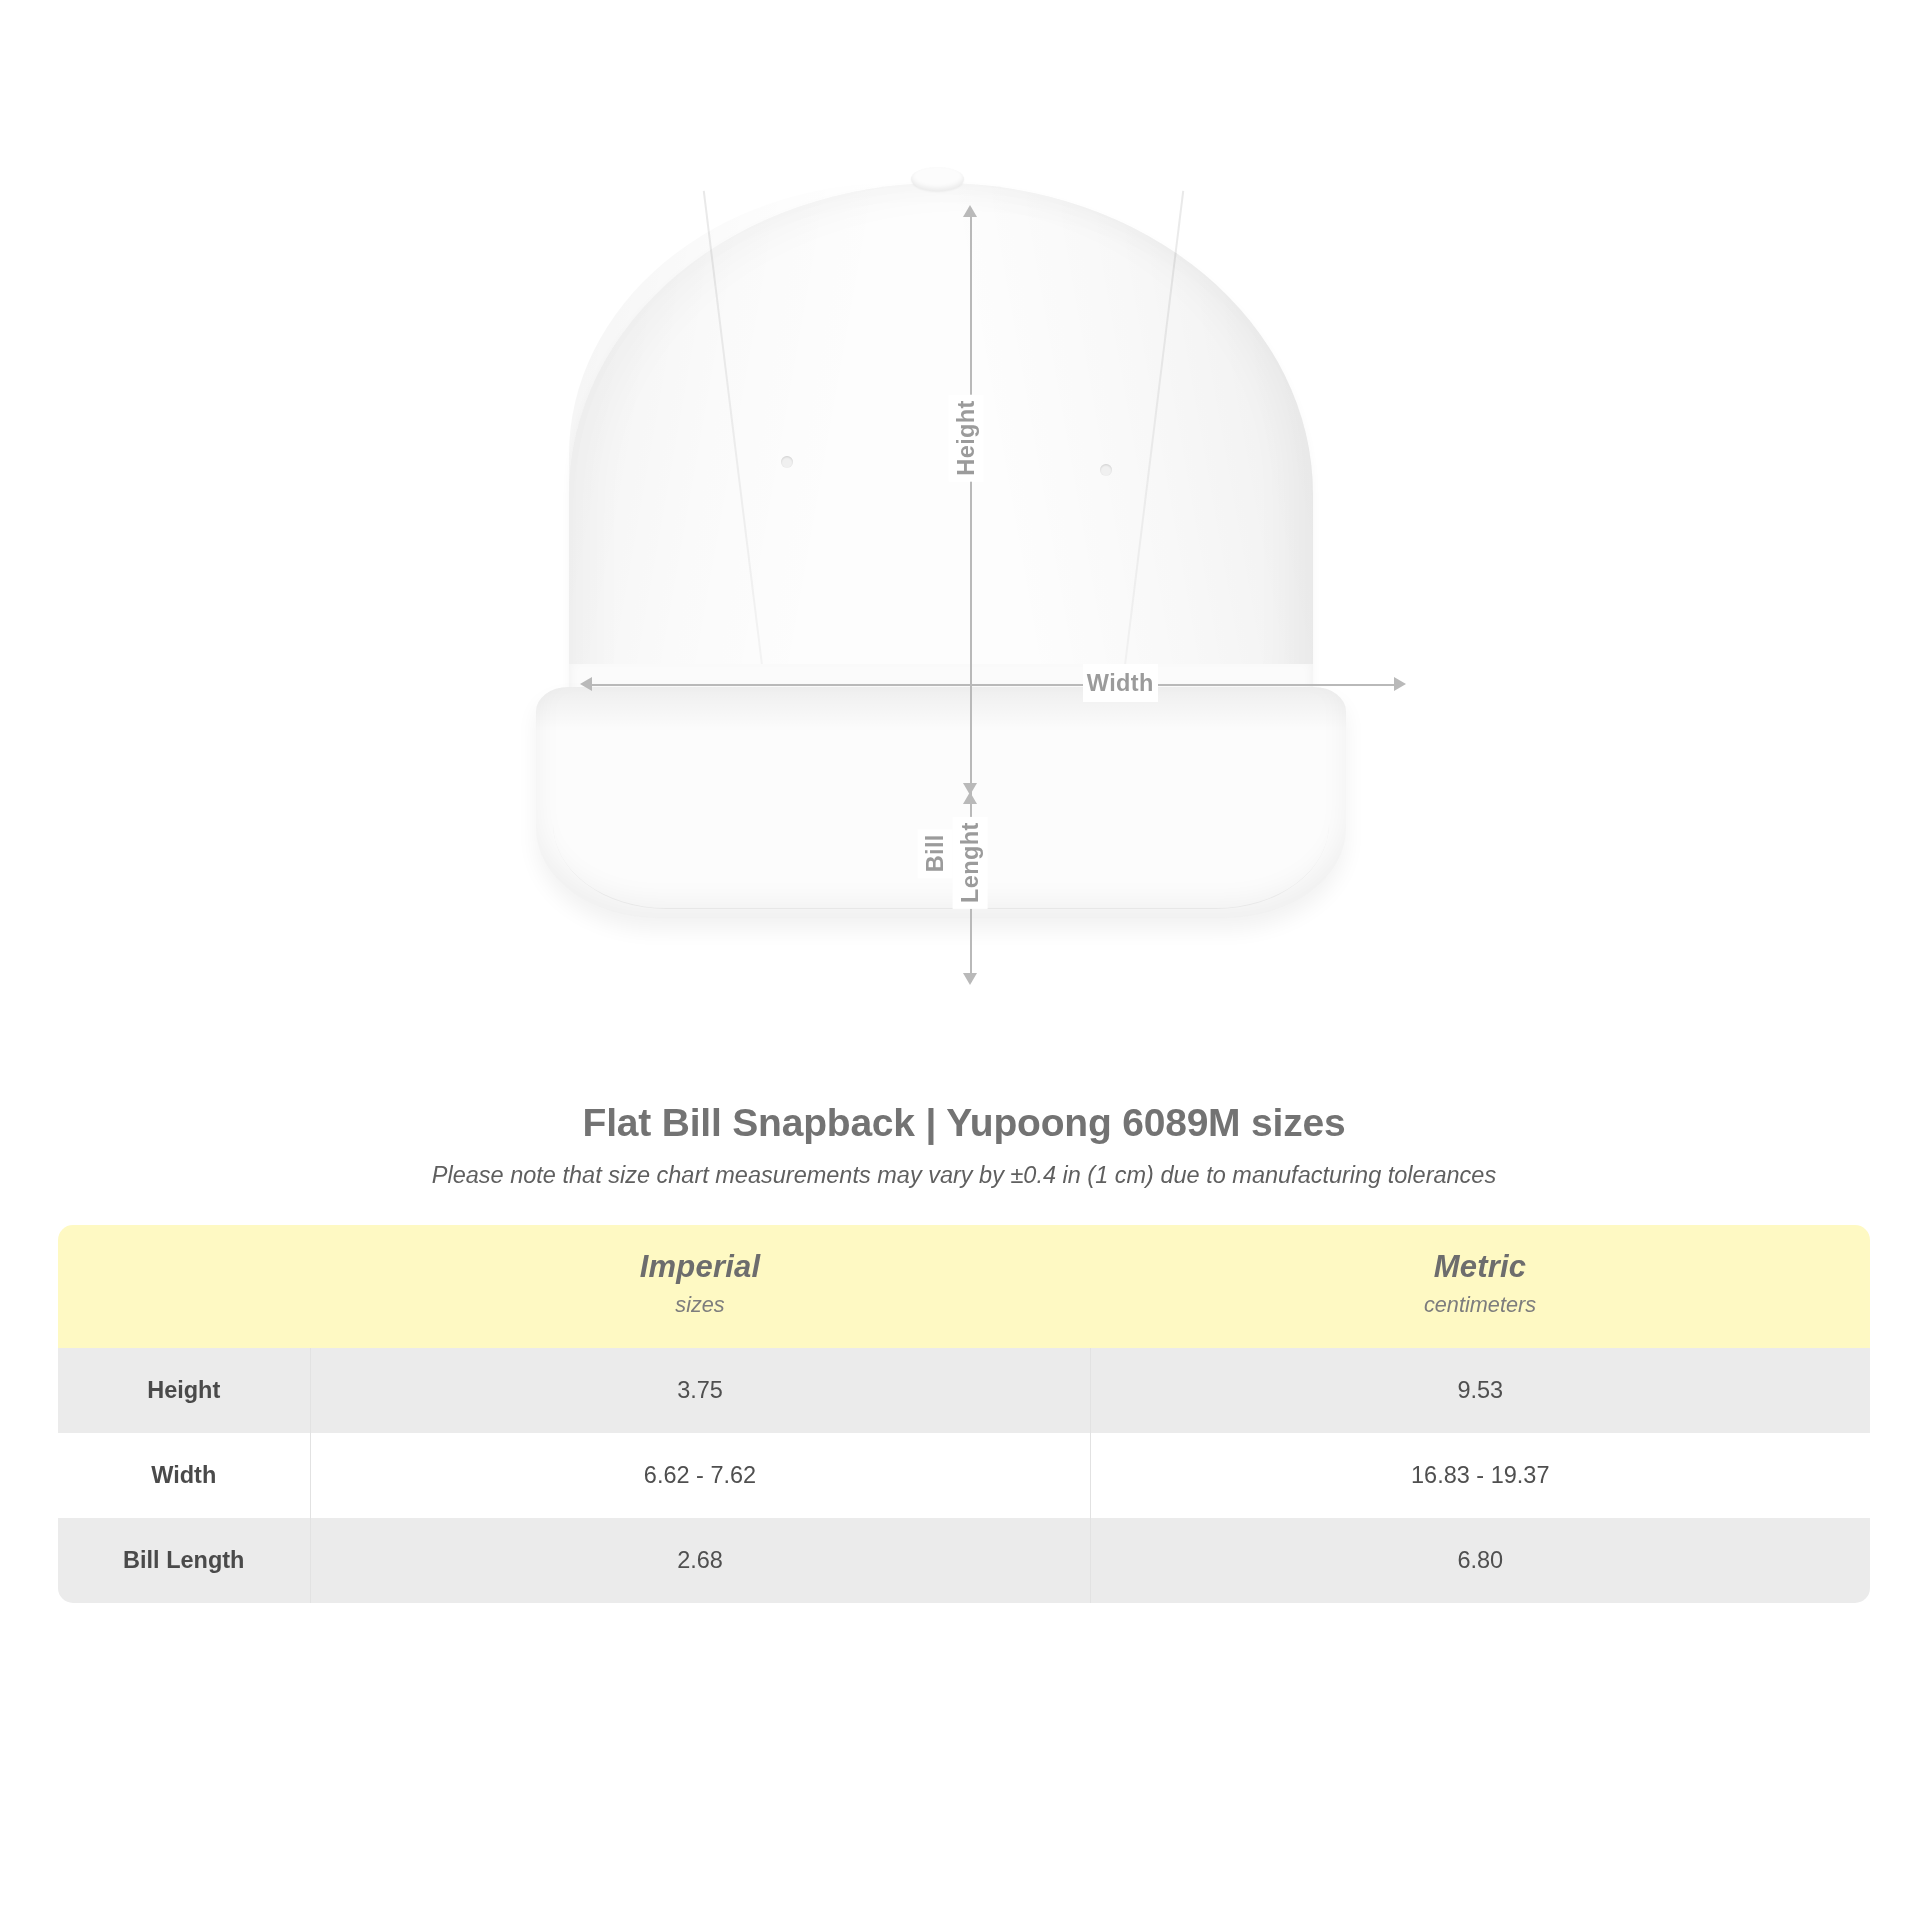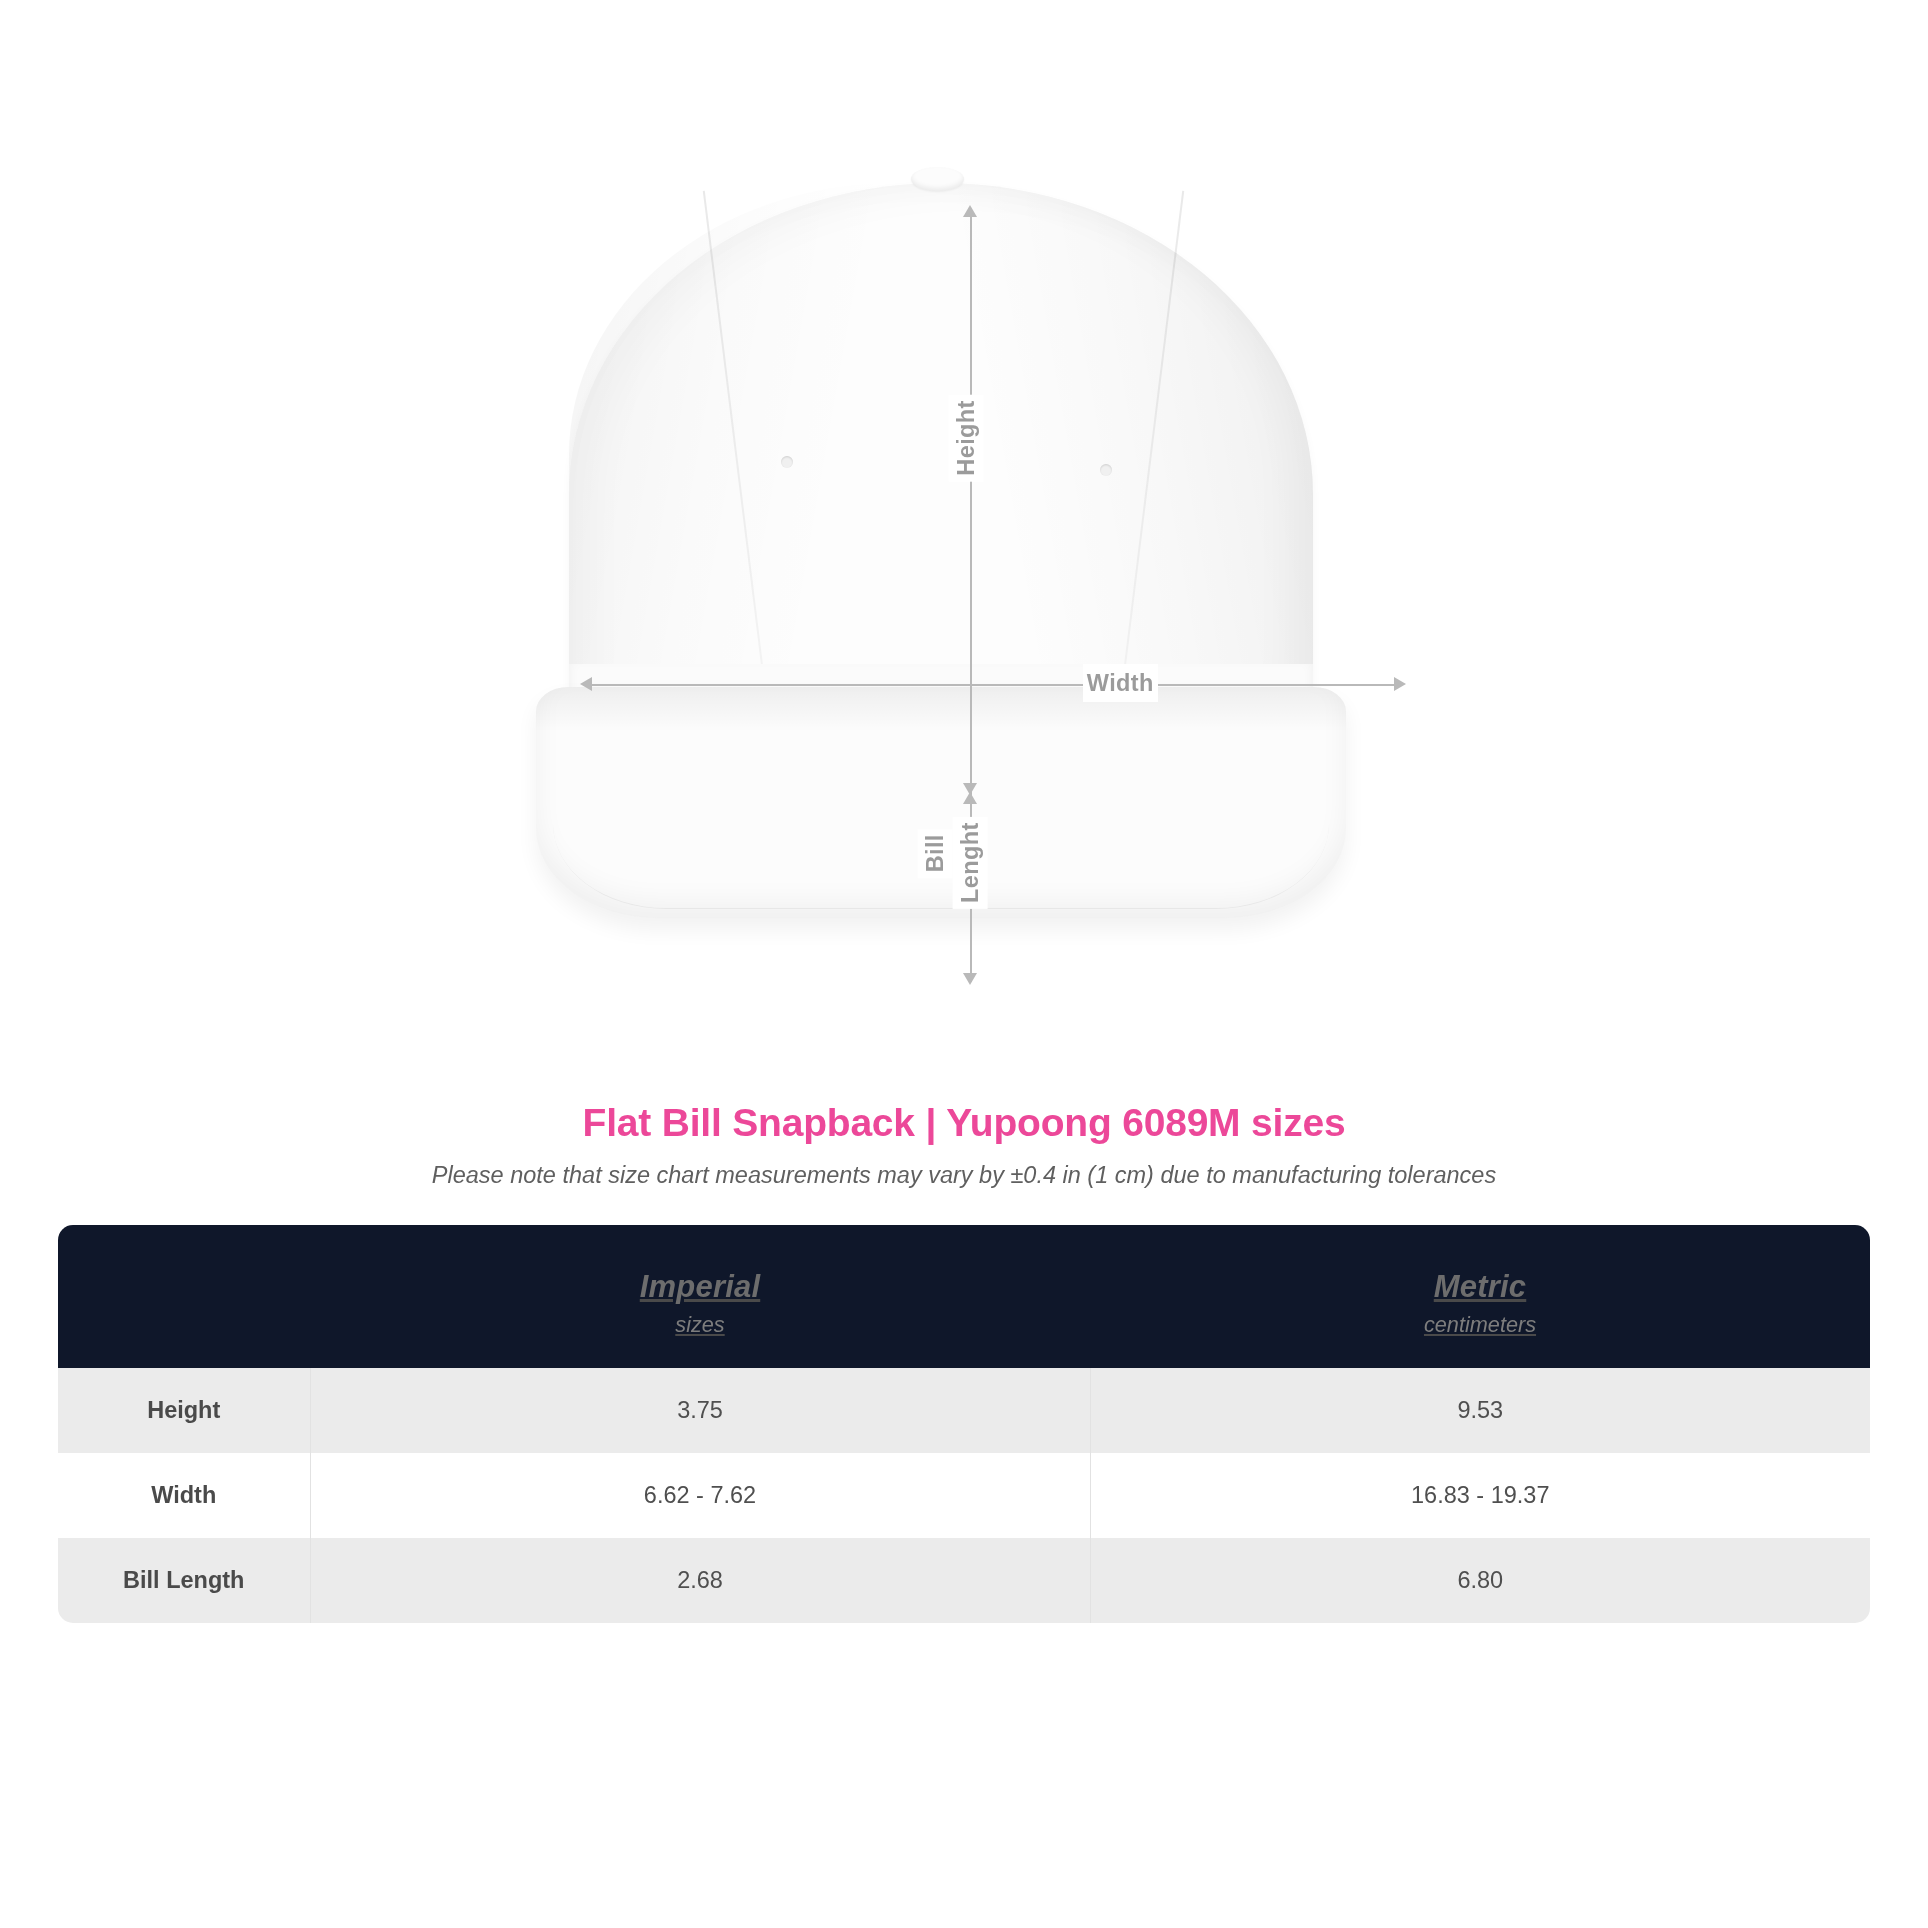--- a/index.html
+++ b/index.html
@@ -197,21 +197,21 @@
   }
 
   
   .title-block {
     text-align: center;
     margin-top: 9.4px;
   }
   .chart-title {
     font-size: 39px;
     font-weight: bold;
-    color: #ec4899;
+    color: #737373;
     letter-spacing: -0.2px;
   }
   .chart-note {
     font-size: 23.5px;
     font-style: italic;
     color: #5f5f5f;
     margin-top: 17px;
   }
 
   
@@ -222,24 +222,23 @@
     width: 100%;
     border-collapse: collapse;
     table-layout: fixed;
   }
   table.size-table th,
   table.size-table td {
     text-align: center;
     vertical-align: middle;
   }
   thead th {
-    background: #0f172a;
-    padding: 44px 0 30px 0;
-    font-weight: bold;
-    text-decoration: underline;
+    background: #fef9c3;
+    padding: 24px 0 30px 0;
+    font-weight: bold;
   }
   thead th:first-child {
     border-top-left-radius: 15px;
     border-bottom-left-radius: 0;
   }
   thead th:last-child {
     border-top-right-radius: 15px;
   }
   .unit-sys {
     display: block;

